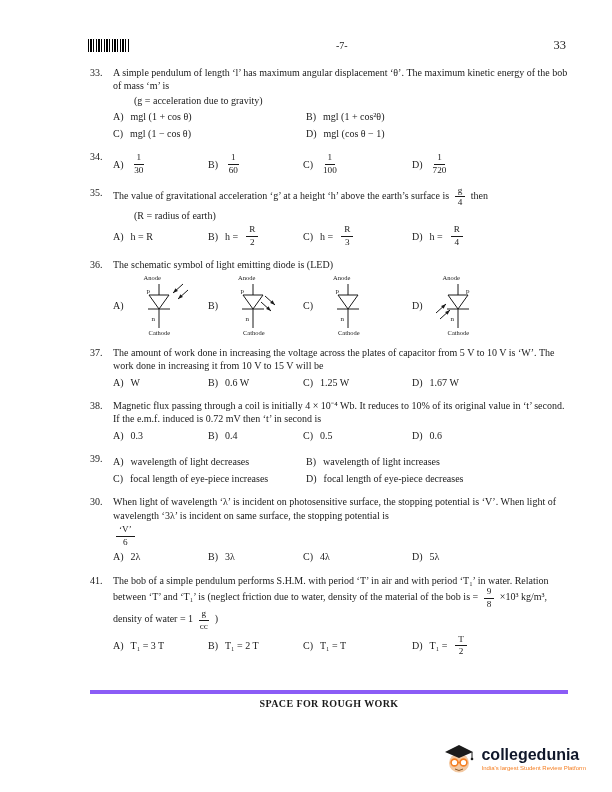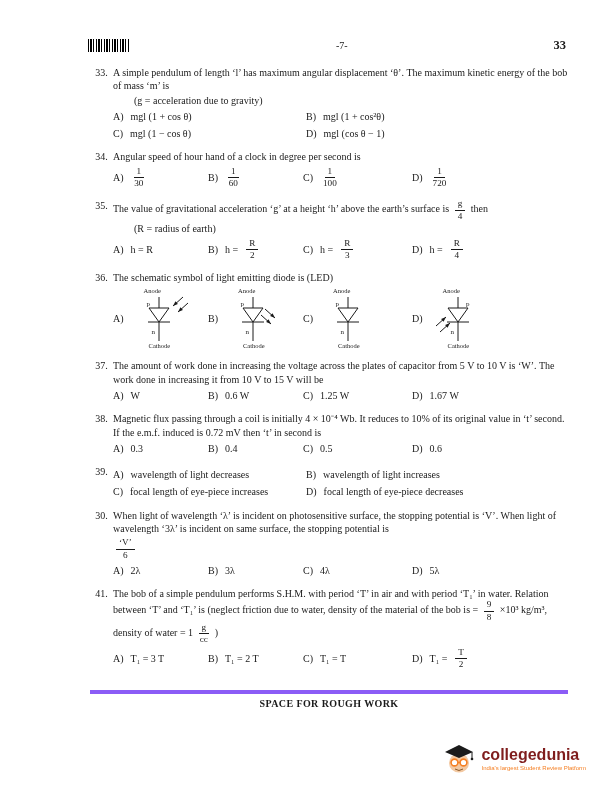--- a/index.html
+++ b/index.html
@@ -3,25 +3,25 @@
 <meta charset="utf-8">
 <style>
   * { margin:0; padding:0; box-sizing:border-box; }
   html,body { width:612px; height:792px; }
   body { background:#ffffff; font-family:"Liberation Serif", serif; color:#1a1a1a; position:relative; overflow:hidden; }
 
   .header { position:absolute; top:38px; left:88px; width:478px; display:flex; align-items:center; }
   .barcode { width:42px; height:13px;
     background:repeating-linear-gradient(90deg,#000 0 1px,#fff 1px 2px,#000 2px 4px,#fff 4px 5px,#000 5px 6px,#fff 6px 8px); }
   .page-center { flex:1; text-align:center; font-size:10px; }
-  .page-right { font-weight:700; font-size:12.5px;text-align:right; }
+  .page-right { font-weight:400; font-size:12.5px;text-align:right; }
 
   .content { position:absolute; top:66px; left:90px; width:478px; font-size:10px; line-height:1.33; }
   .q { display:flex; margin-bottom:10px; }
-  .qnum { width:23px; flex:none;text-align:center; }
+  .qnum { width:23px; flex:none; }
   .qbody { flex:1; min-width:0; }
   .qnote { margin-top:1px;margin-left:21px; }
   .opts { display:grid; margin-top:3px; row-gap:4px; }
   .o4 { grid-template-columns:95px 95px 109px auto; }
   .o2 { grid-template-columns:193px auto; }
   .opt { display:flex; align-items:center; }
   .ol { margin-right:7px; flex:none; }
   .op { margin-right:5px; }
   .frac { display:inline-flex; flex-direction:column; align-items:center; line-height:1.05;
           vertical-align:middle; margin:0 3px; font-size:9.2px; text-align:center; }
@@ -37,21 +37,21 @@
   .la { margin-left:9px; margin-bottom:1px; }
   .lc { margin-left:14px; margin-top:1px; }
   .dsvg { display:block; }
   .dtx { font-size:7px; fill:#1a1a1a; font-family:"Liberation Serif", serif; }
 
   .rough { position:absolute; top:690px; left:90px; width:478px; border-top:4px solid #8b5cf6;
            text-align:center; font-weight:700; font-size:10px; letter-spacing:.4px; padding-top:4px; }
 
   .brand { position:absolute; right:26px; top:742px; display:flex; align-items:center; gap:6px; }
   .btxt { display:flex; flex-direction:column; }
-  .bname { font-family:"Liberation Sans", sans-serif; font-weight:700; font-size:16px; color:#7f1d1d; line-height:1; }
+  .bname { font-family:"Liberation Sans", sans-serif; font-weight:700; font-size:16px; color:#0f172a; line-height:1; }
   .btag { font-family:"Liberation Sans", sans-serif; font-size:6px; color:#f58025; margin-top:2px; }
 </style>
 </head>
 <body>
 
 <div class="header">
   <div class="barcode"></div>
   <div class="page-center">-7-</div>
   <div class="page-right">33</div>
 </div>
@@ -80,21 +80,20 @@
             <span class="ol">D)</span>
             <span>mgl (cos θ − 1)</span>
           </span>
       </div>
     </div>
   </section>
 
   <section class="q">
     <div class="qnum">34.</div>
     <div class="qbody">
-      <p class="qtext">Angular speed of hour hand of a clock in degree per second is</p>
       <div class="opts o4">
         <span class="opt">
             <span class="ol">A)</span>
             <span class="frac">
               <span class="fn">1</span>
               <span class="fd">30</span>
             </span>
           </span>
         <span class="opt">
             <span class="ol">B)</span>

